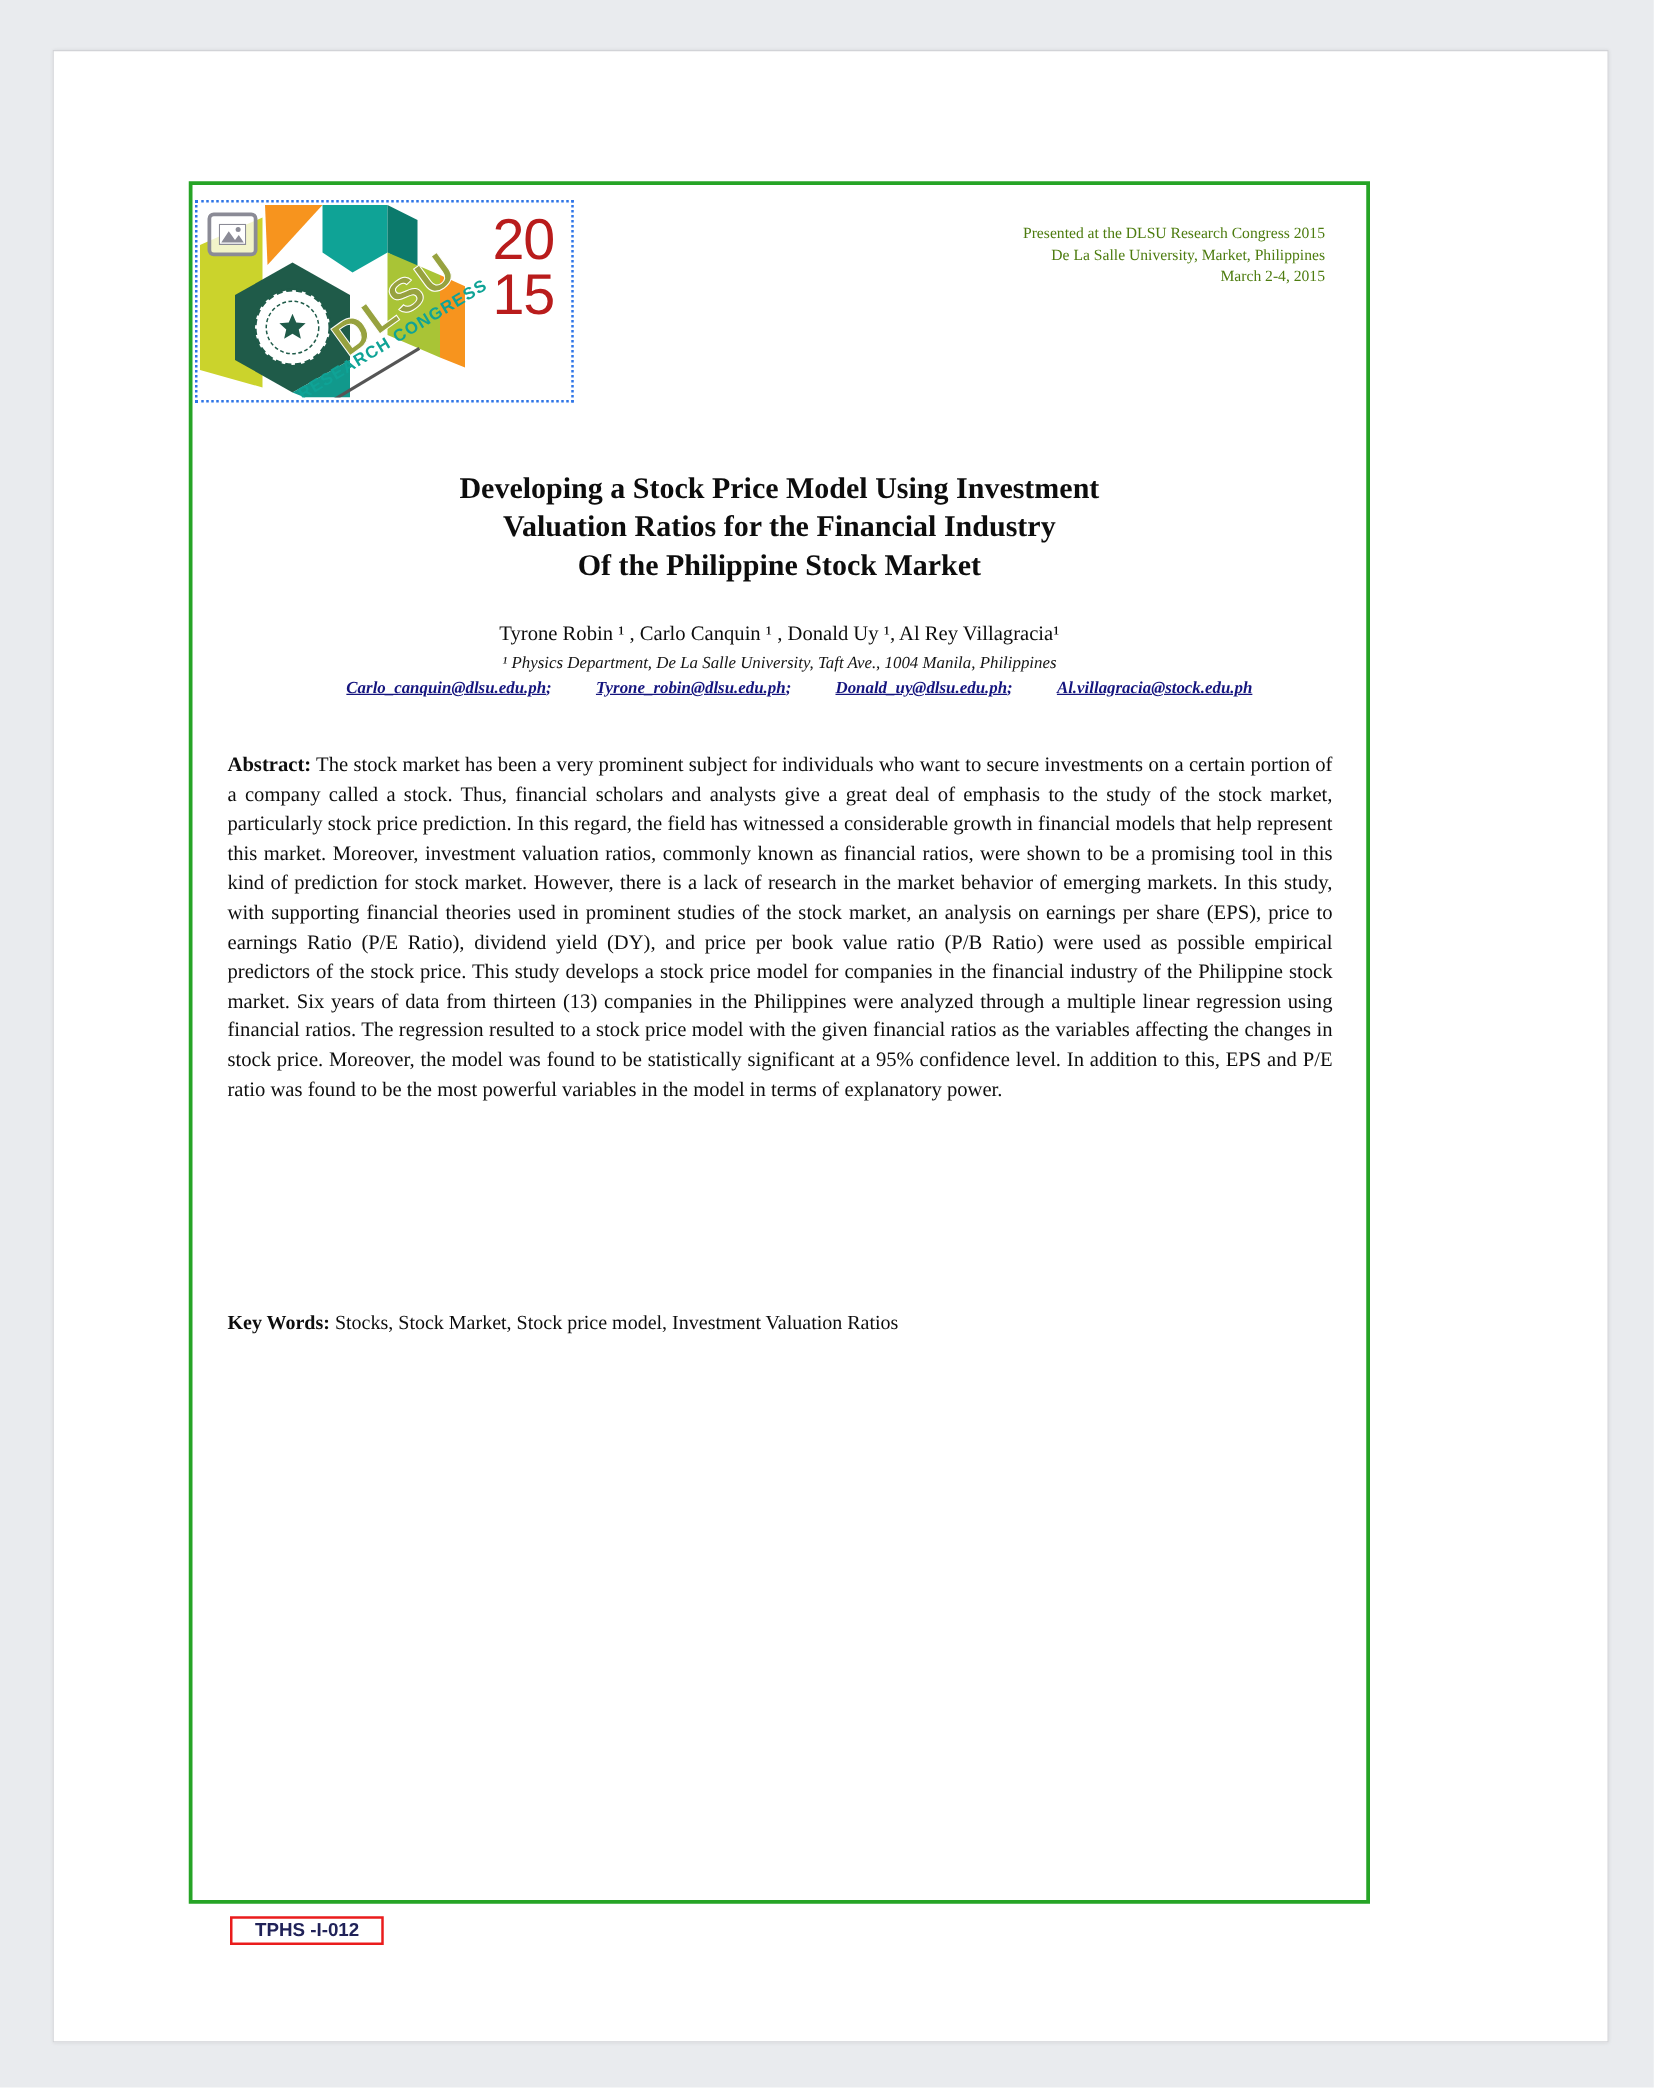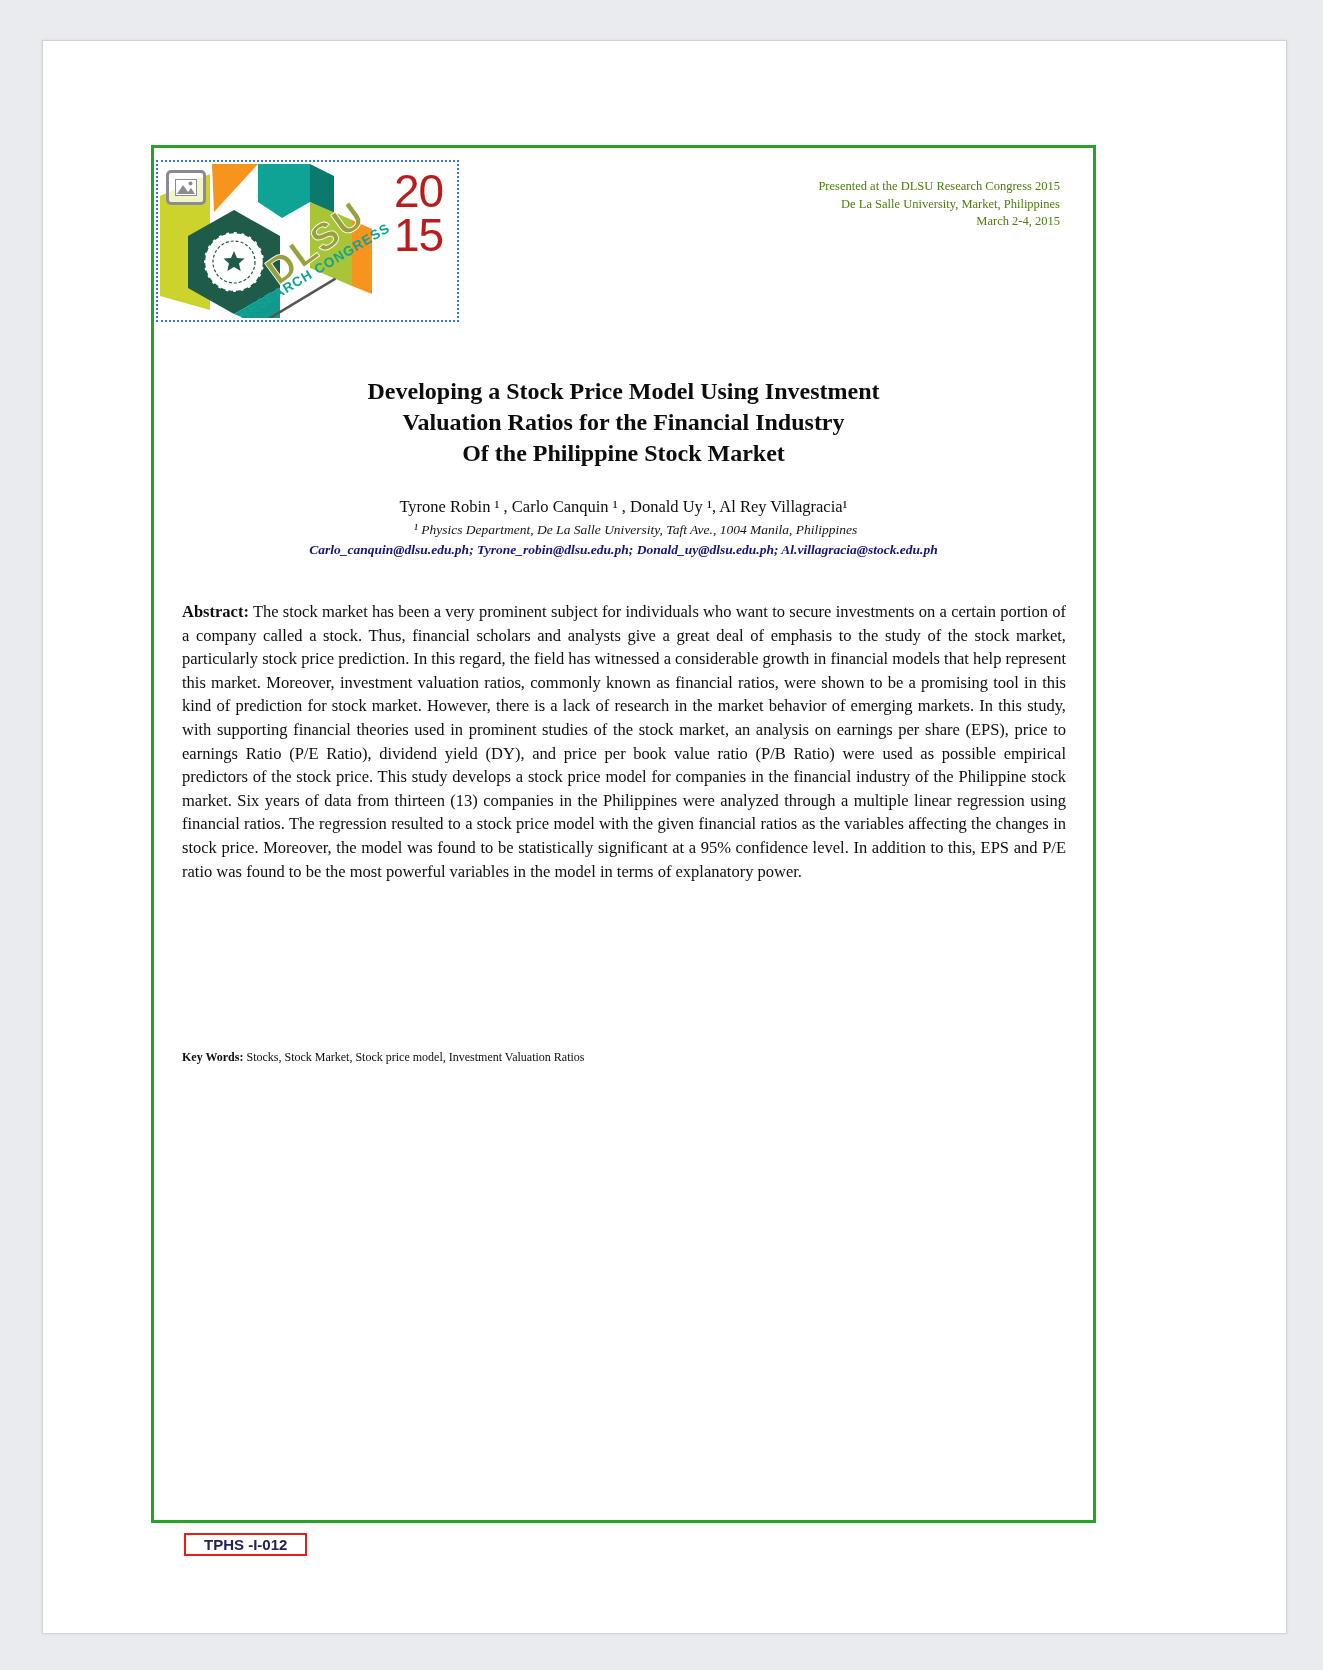--- a/index.html
+++ b/index.html
@@ -41,35 +41,35 @@
   }
   .title{
     position:absolute;top:228px;left:0;width:100%;text-align:center;
     font-size:24px;font-weight:bold;line-height:31px;color:#0d0d0d;
   }
   .authors{
     position:absolute;top:349px;left:0;width:100%;text-align:center;
     font-size:16.5px;color:#0d0d0d;
   }
   .affil{
-    position:absolute;top:374px;left:12px;width:100%;text-align:center;
+    position:absolute;top:374px;left:0;width:100%;text-align:center;
     font-size:13.5px;font-style:italic;color:#141414;
   }
   .emails{
     position:absolute;top:394px;left:0;width:100%;text-align:center;
     font-size:13.5px;font-style:italic;font-weight:bold;color:#14147e;
   }
-  .emails a{color:#14147e;cursor:pointer;}
+  .emails a{color:#14147e;text-decoration:underline;cursor:pointer;margin-left:32px;}
   .abstract{
     position:absolute;top:452px;left:28px;width:884px;
     font-size:16.5px;line-height:23.6px;text-align:justify;color:#0e0e0e;
   }
   .keywords{
     position:absolute;top:902px;left:28px;width:884px;
-    font-size:12px;color:#0e0e0e;
+    font-size:16px;color:#0e0e0e;
   }
   .bold{font-weight:bold;}
   .paper-id{
     position:absolute;left:141px;top:1492px;
     border:2px solid #ea1c1c;padding:1px 18px;
     font-family:"Liberation Sans", sans-serif;
     font-weight:bold;font-size:15px;letter-spacing:0;
     color:#202258;background:#fff;
   }
 </style>

